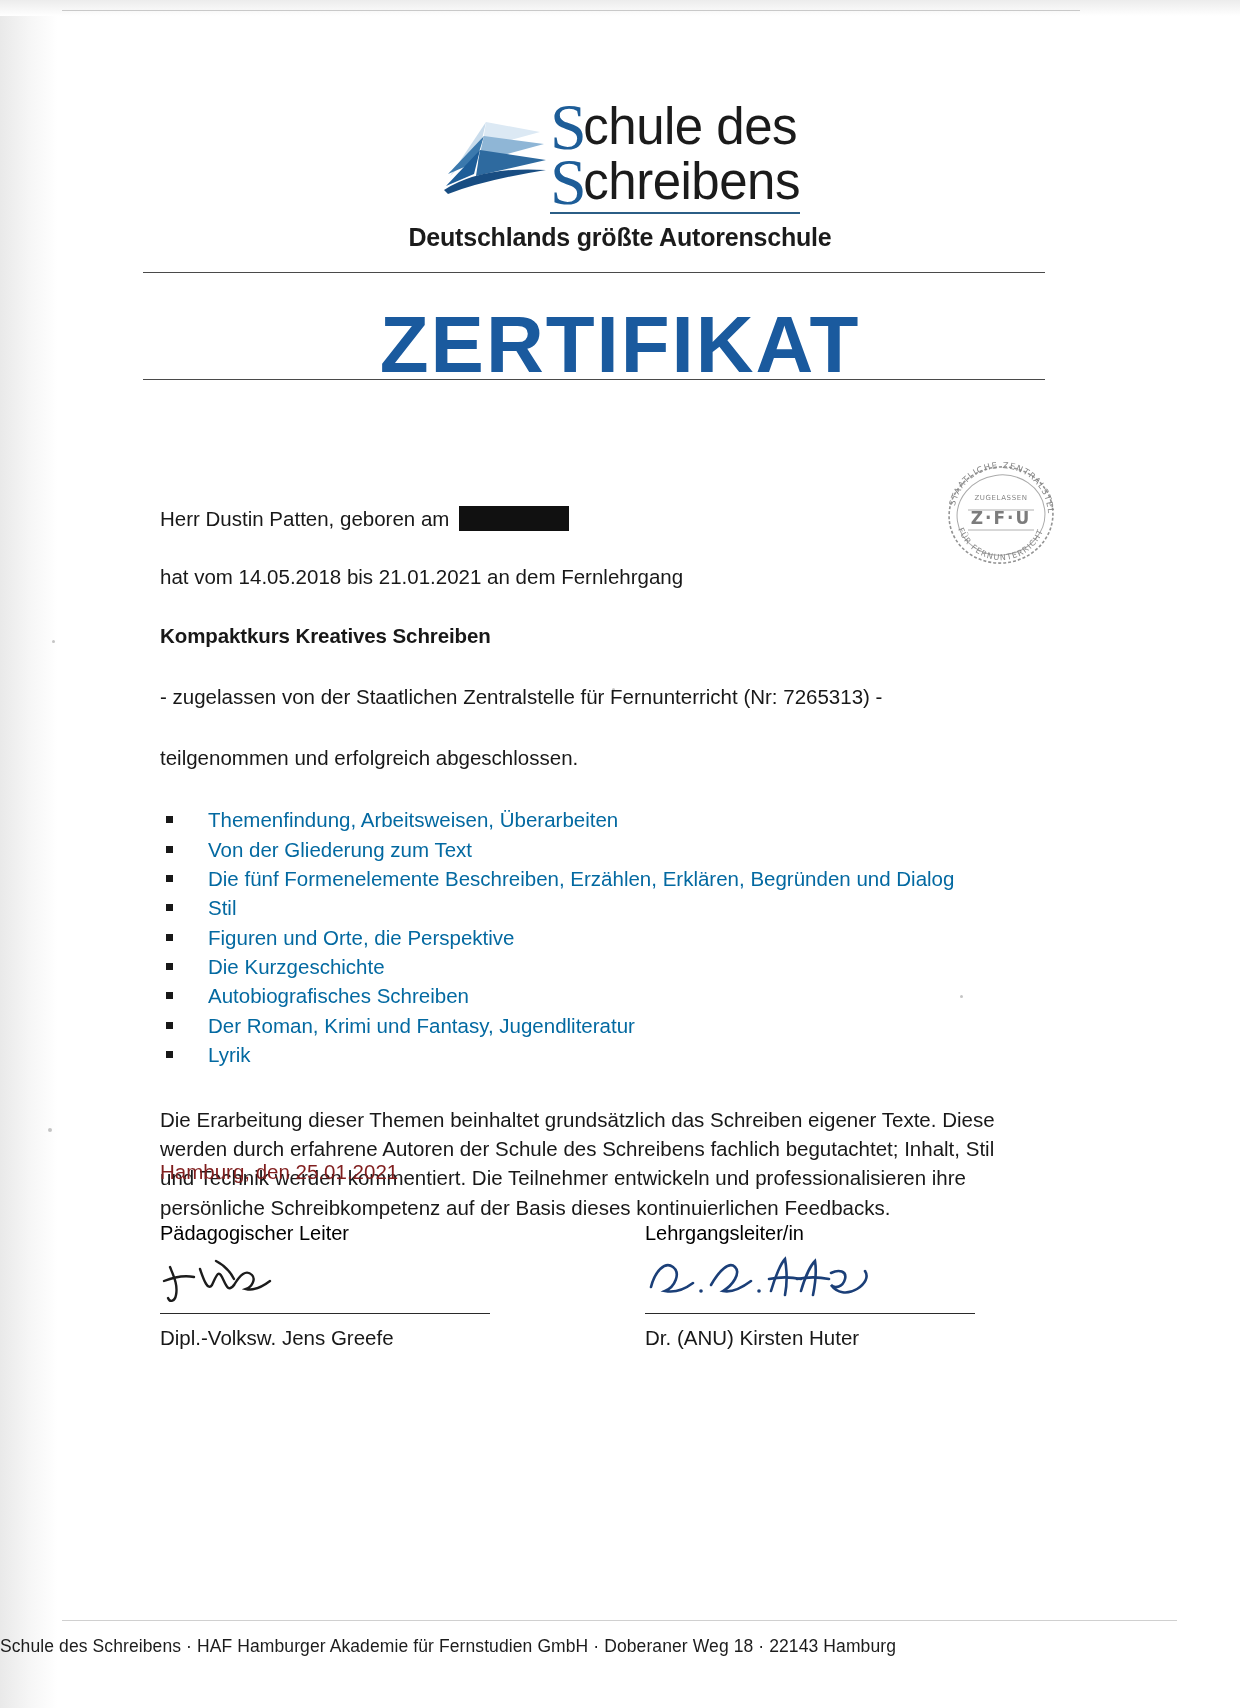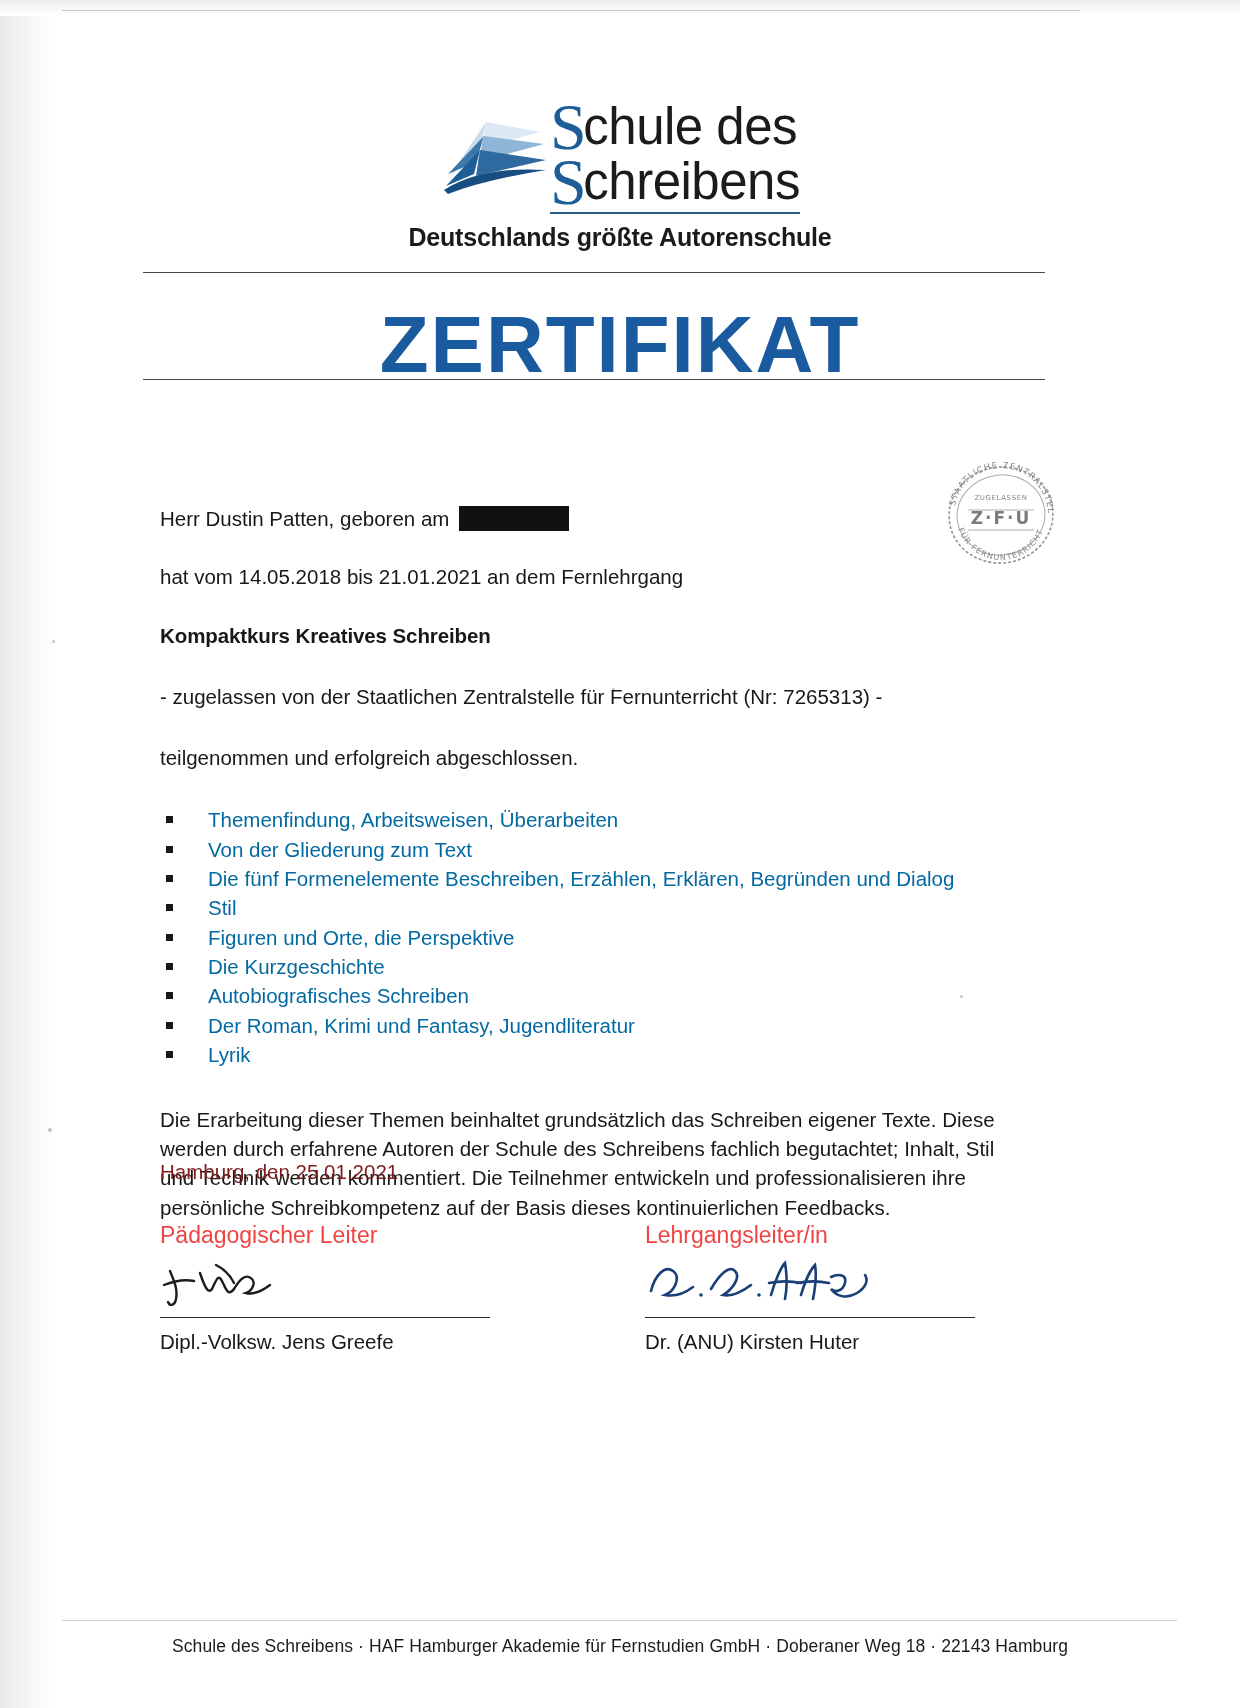--- a/index.html
+++ b/index.html
@@ -202,22 +202,22 @@
     font-size: 20.5px;
     color: #7f1d1d;
     margin-bottom: 38px;
   }
   .sig-cols {
     display: flex;
     gap: 155px;
   }
   .sig-col { width: 330px; position: relative; }
   .sig-role {
-    font-size: 23px;
-    color: #ef4444;
+    font-size: 20px;
+    color: #000000;
     margin-bottom: 6px;
   }
   .sig-graphic {
     height: 62px;
     position: relative;
   }
   .sig-graphic svg { position: absolute; left: 0; top: 0; }
   .sig-rule {
     height: 1px;
     background: #2a2a2a;
@@ -237,21 +237,21 @@
     top: 1620px;
     width: 1115px;
     height: 1px;
     background: #d0d0d0;
   }
   .footer {
     position: absolute;
     left: 0;
     top: 1636px;
     width: 1240px;
-    text-align: center;
+    text-align: left;
     font-size: 17.5px;
     color: #1c1c1c;
     letter-spacing: 0.1px;
   }
   .speck {
     position: absolute;
     background: #c4c4c4;
     border-radius: 50%;
   }
 </style>

